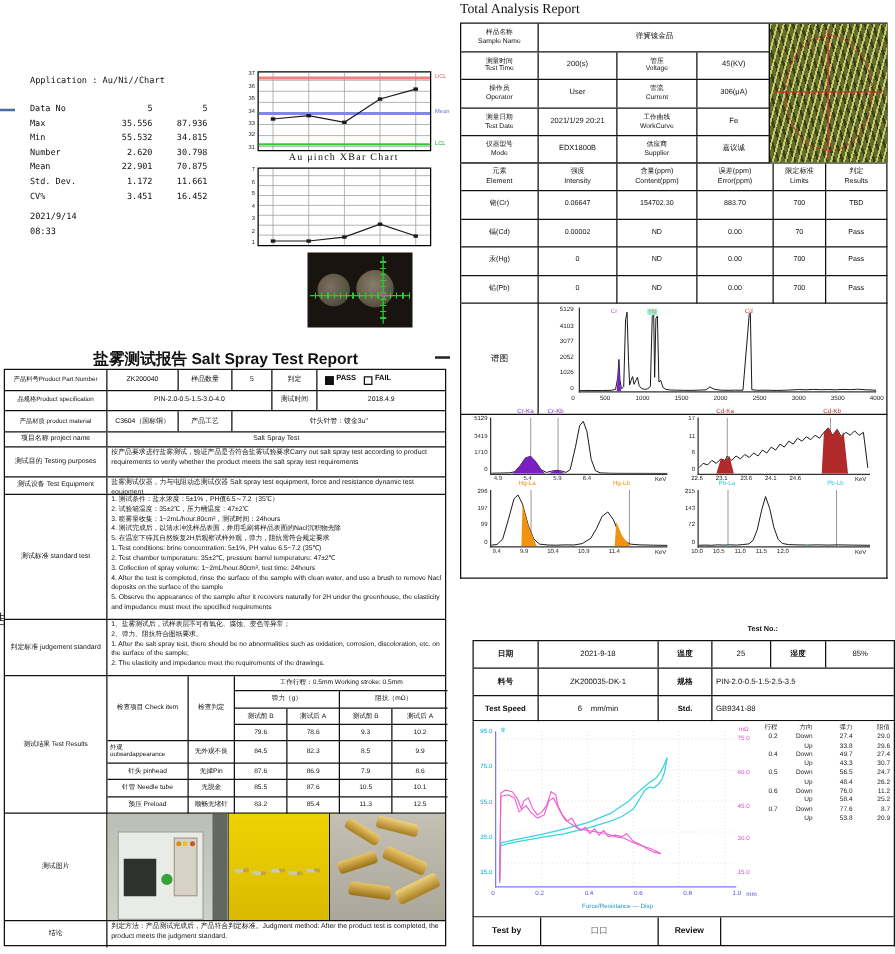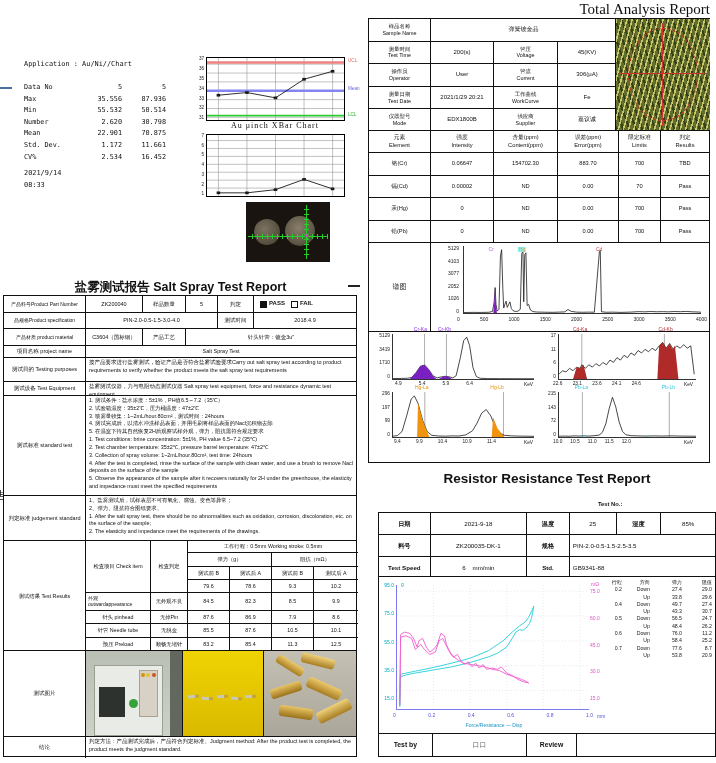--- a/index.html
+++ b/index.html
@@ -57,32 +57,32 @@
   <div class="abs mono" style="left:24px;top:60px;font-size:6.9px">Application : Au/Ni//Chart</div>
   <div class="abs mono stats" style="left:24px;top:82px;width:146px">
       <div class="cell">Data No</div>
       <div class="cell">5</div>
       <div class="cell">5</div>
       <div class="cell">Max</div>
       <div class="cell">35.556</div>
       <div class="cell">87.936</div>
       <div class="cell">Min</div>
       <div class="cell">55.532</div>
-      <div class="cell">50.514</div>
+      <div class="cell">34.815</div>
       <div class="cell">Number</div>
       <div class="cell">2.620</div>
       <div class="cell">30.798</div>
       <div class="cell">Mean</div>
       <div class="cell">22.901</div>
       <div class="cell">70.875</div>
       <div class="cell">Std. Dev.</div>
       <div class="cell">1.172</div>
       <div class="cell">11.661</div>
       <div class="cell">CV%</div>
-      <div class="cell">2.534</div>
+      <div class="cell">3.451</div>
       <div class="cell">16.452</div>
     </div>
   <div class="abs mono" style="left:24px;top:169px;font-size:6.9px">2021/9/14</div>
   <div class="abs mono" style="left:24px;top:181px;font-size:6.9px">08:33</div>
 
   <div class="abs yt" style="left:191px;top:57px;width:13px;height:64px">
       <span>37</span>
       <span>36</span>
       <span>35</span>
       <span>34</span>
@@ -155,21 +155,21 @@
   <div class="abs" style="left:246px;top:202px;width:84px;height:60px;background:#191410;overflow:hidden">
     <div class="abs" style="left:9%;top:28%;width:26px;height:26px;border-radius:50%;background:radial-gradient(circle at 40% 40%, #7d7263, #57503f 65%, #2e2920)"></div>
     <div class="abs" style="left:46%;top:24%;width:30px;height:30px;border-radius:50%;background:radial-gradient(circle at 45% 40%, #8a7e6c, #5d5544 65%, #2e2920)"></div>
     <div class="abs" style="left:2%;top:53%;width:96%;height:5px;background:repeating-linear-gradient(90deg,transparent 0 4px,#25d02d 4px 5px)"></div>
     <div class="abs" style="left:2%;top:56%;width:96%;height:1px;background:#25d02d"></div>
     <div class="abs" style="left:69%;top:5%;width:5px;height:90%;background:repeating-linear-gradient(0deg,transparent 0 4px,#25d02d 4px 5px)"></div>
     <div class="abs" style="left:71%;top:5%;width:1px;height:90%;background:#25d02d"></div>
     <div class="abs" style="left:70%;top:54%;width:3px;height:3px;background:#d040c0"></div>
   </div>
 
-  <div class="abs serif" style="left:368px;top:1px;width:342px;text-align:right;font-size:15px">Total Analysis Report</div>
+  <div class="abs serif" style="left:368px;top:1px;width:342px;text-align:left;font-size:11px">Total Analysis Report</div>
 
   <div class="abs" style="left:368px;top:18px;width:342px;height:113px;border:1px solid #111;box-sizing:border-box;font-size:5.4px">
     <div class="trow" style="height:22.6px;width:247px">
       <div class="pre" style="width:62px">样品名称
 Sample Name</div>
       <div style="width:185px;font-size:6px">弹簧镀金品</div>
     </div>
     <div class="trow" style="height:22.6px;width:247px">
       <div class="pre" style="width:62px">测量时间
 Test Time</div>
@@ -544,21 +544,20 @@
           <div class="abs" style="left:56%;top:64%;width:36px;height:12px;border-radius:3px;background:linear-gradient(#f0d27c,#a87d22);transform:rotate(-26deg)"></div>
         </div>
       </div>
     </div>
     <div class="trow" style="height:21px">
       <div style="width:82px">结论</div>
       <div class="txt" style="width:270px">判定方法：产品测试完成后，产品符合判定标准。Judgment method: After the product test is completed, the product meets the judgment standard.</div>
     </div>
   </div>
 
-  <div class="abs" style="left:378px;top:471px;width:338px;text-align:center;font-size:13.5px;font-weight:bold">Resistor Resistance Test Report</div>
   <div class="abs" style="left:598px;top:501px;font-size:5.8px;font-weight:bold">Test No.:</div>
 
   <div class="abs" style="left:378px;top:512px;width:338px;height:65px;border:1px solid #111;box-sizing:border-box;font-size:6.2px;background:#fff">
     <div class="trow" style="height:22px">
       <div style="width:52px;font-weight:bold">日期</div>
       <div style="width:97px">2021-9-18</div>
       <div style="width:43px;font-weight:bold">温度</div>
       <div style="width:47px">25</div>
       <div style="width:45px;font-weight:bold">湿度</div>
       <div style="width:54px">85%</div>

